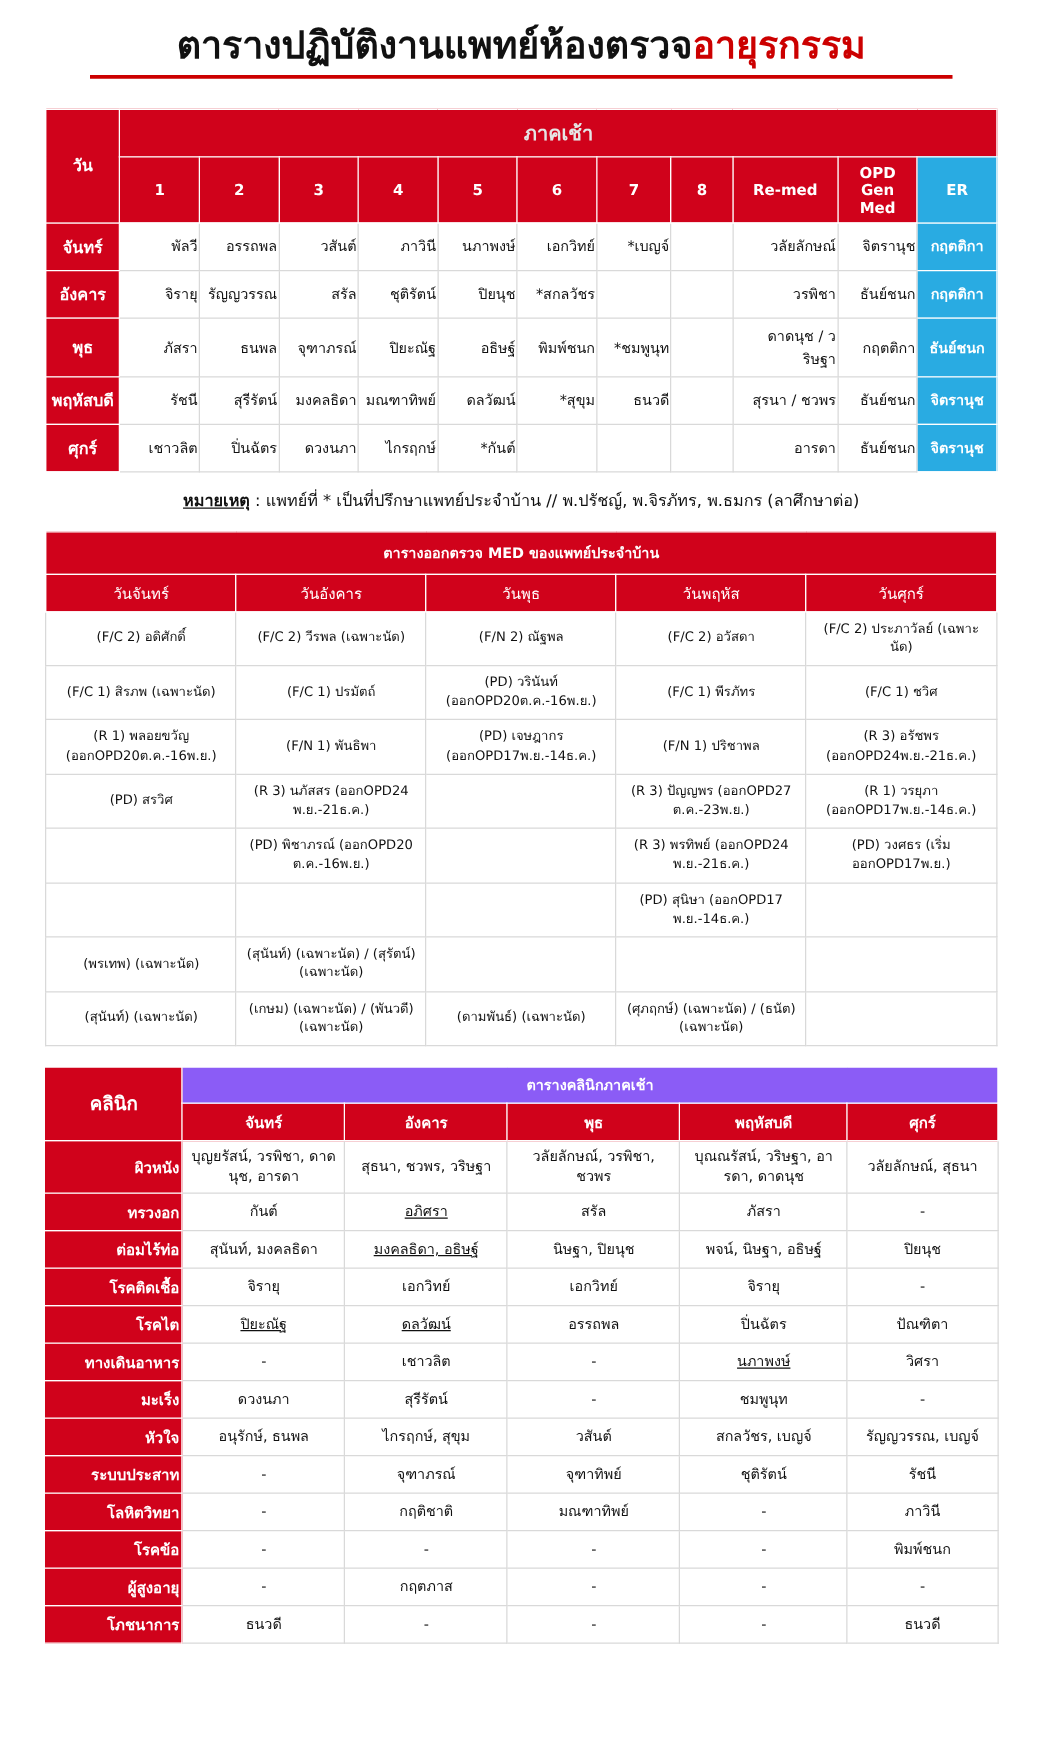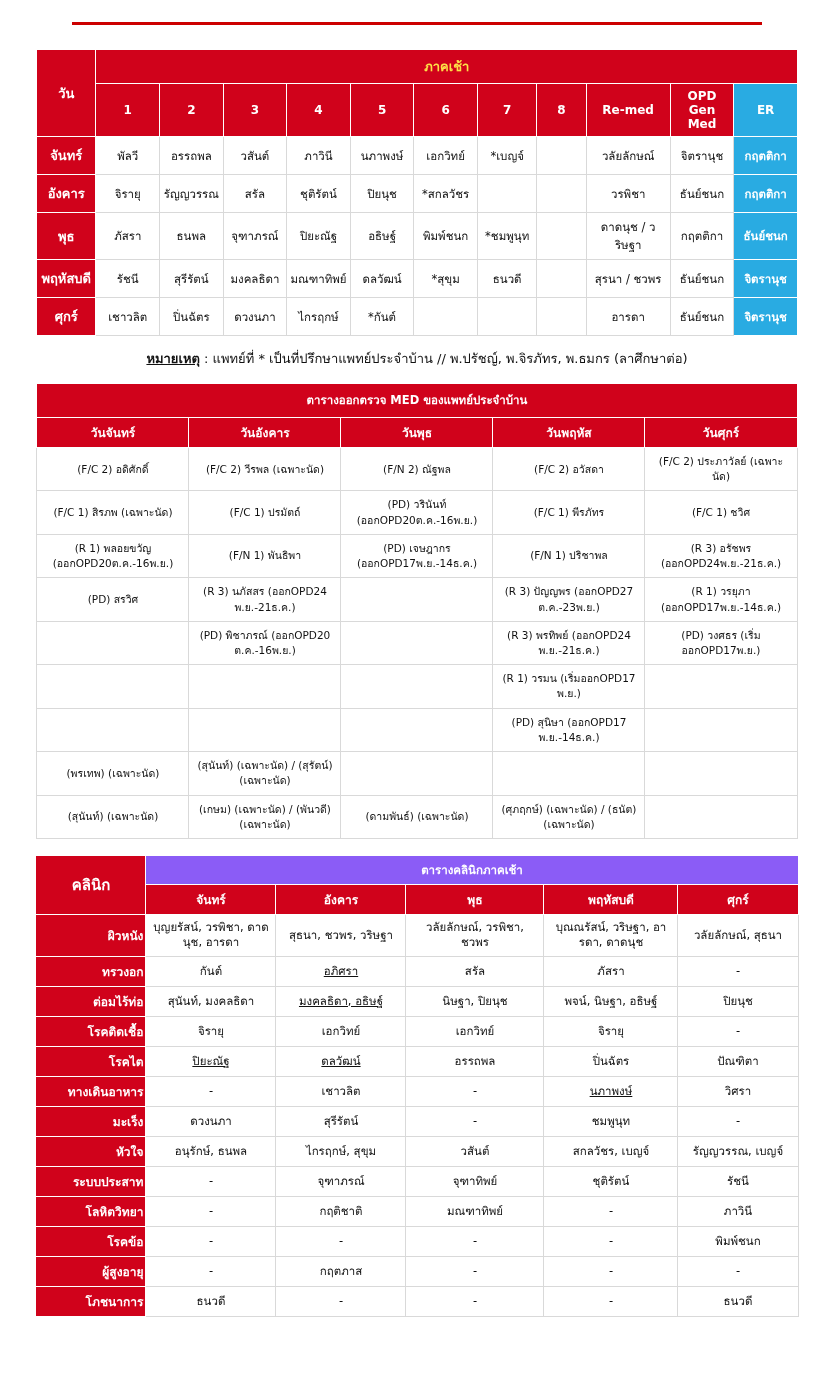--- a/index.html
+++ b/index.html
@@ -39,40 +39,40 @@
   }
   .t1 th, .t1 td {
     border: 1px solid #ffffff;
     text-align: center;
     vertical-align: middle;
     font-size: 11.5px;
     padding: 5px 1px;
   }
   .t1 .hdrband {
     background: #d0021b;
-    color: #fde047;
-    font-weight: bold;
-    font-size: 13px;
+    color: #e5e5e5;
+    font-weight: bold;
+    font-size: 16px;
     padding: 6px 0;
   }
   .t1 .colhead {
     background: #d0021b;
     color: #fff;
     font-weight: bold;
     font-size: 12px;
     height: 34px;
   }
   .t1 .colhead.er { background: #29abe2; color: #fff; }
   .t1 .daycell {
     background: #d0021b;
     color: #fff;
     font-weight: bold;
     font-size: 13px;
   }
-  .t1 td.body { background: #ffffff; border: 1px solid #d9d9d9; color: #111; height: 38px;}
+  .t1 td.body { background: #ffffff; border: 1px solid #d9d9d9; color: #111; height: 38px; text-align: right;}
   .t1 td.er-cell { background: #29abe2; color: #ffffff; font-weight: bold; border: 1px solid #ffffff;}
 
   .note {
     width: 762px;
     margin: 12px auto 0 auto;
     text-align: center;
     font-size: 13px;
     color: #111;
   }
   .note u { text-decoration: underline; font-weight: bold; }
@@ -88,21 +88,21 @@
     color: #fff;
     font-weight: bold;
     font-size: 11.5px;
     padding: 5px 0;
     text-align: center;
     border: 1px solid #fff;
   }
   .t2 th.dayhead {
     background: #d0021b;
     color: #fff;
-    font-weight: bold;
+    font-weight: normal;
     font-size: 12px;
     padding: 5px 0;
     text-align: center;
     border: 1px solid #fff;
   }
   .t2 td {
     border: 1px solid #d9d9d9;
     font-size: 10.5px;
     padding: 6px 6px;
     text-align: center;
@@ -162,20 +162,23 @@
     line-height: 1.35;
   }
   .u { text-decoration: underline; }
 </style>
 </head>
 <body>
 
 <div class="page">
 
   <div class="title-wrap">
+    <div class="title">
+      <span>ตารางปฏิบัติงานแพทย์ห้องตรวจ</span><span class="accent">อายุรกรรม</span>
+    </div>
     <div class="title-rule"></div>
   </div>
 
   <table class="t1">
     <colgroup>
       <col style="width:58px">
       <col style="width:62px">
         <col style="width:62px">
         <col style="width:62px">
         <col style="width:62px">
@@ -338,27 +341,20 @@
           <td></td>
           <td>(PD) พิชาภรณ์ (ออกOPD20 ต.ค.-16พ.ย.)</td>
           <td></td>
           <td>(R 3) พรทิพย์ (ออกOPD24 พ.ย.-21ธ.ค.)</td>
           <td>(PD) วงศธร (เริ่มออกOPD17พ.ย.)</td>
         </tr>
         <tr>
           <td></td>
           <td></td>
           <td></td>
-          <td>(R 1) วรมน (เริ่มออกOPD17 พ.ย.)</td>
-          <td></td>
-        </tr>
-        <tr>
-          <td></td>
-          <td></td>
-          <td></td>
           <td>(PD) สุนิษา (ออกOPD17 พ.ย.-14ธ.ค.)</td>
           <td></td>
         </tr>
         <tr>
           <td>(พรเทพ) (เฉพาะนัด)</td>
           <td>(สุนันท์) (เฉพาะนัด) / (สุรัตน์) (เฉพาะนัด)</td>
           <td></td>
           <td></td>
           <td></td>
         </tr>

